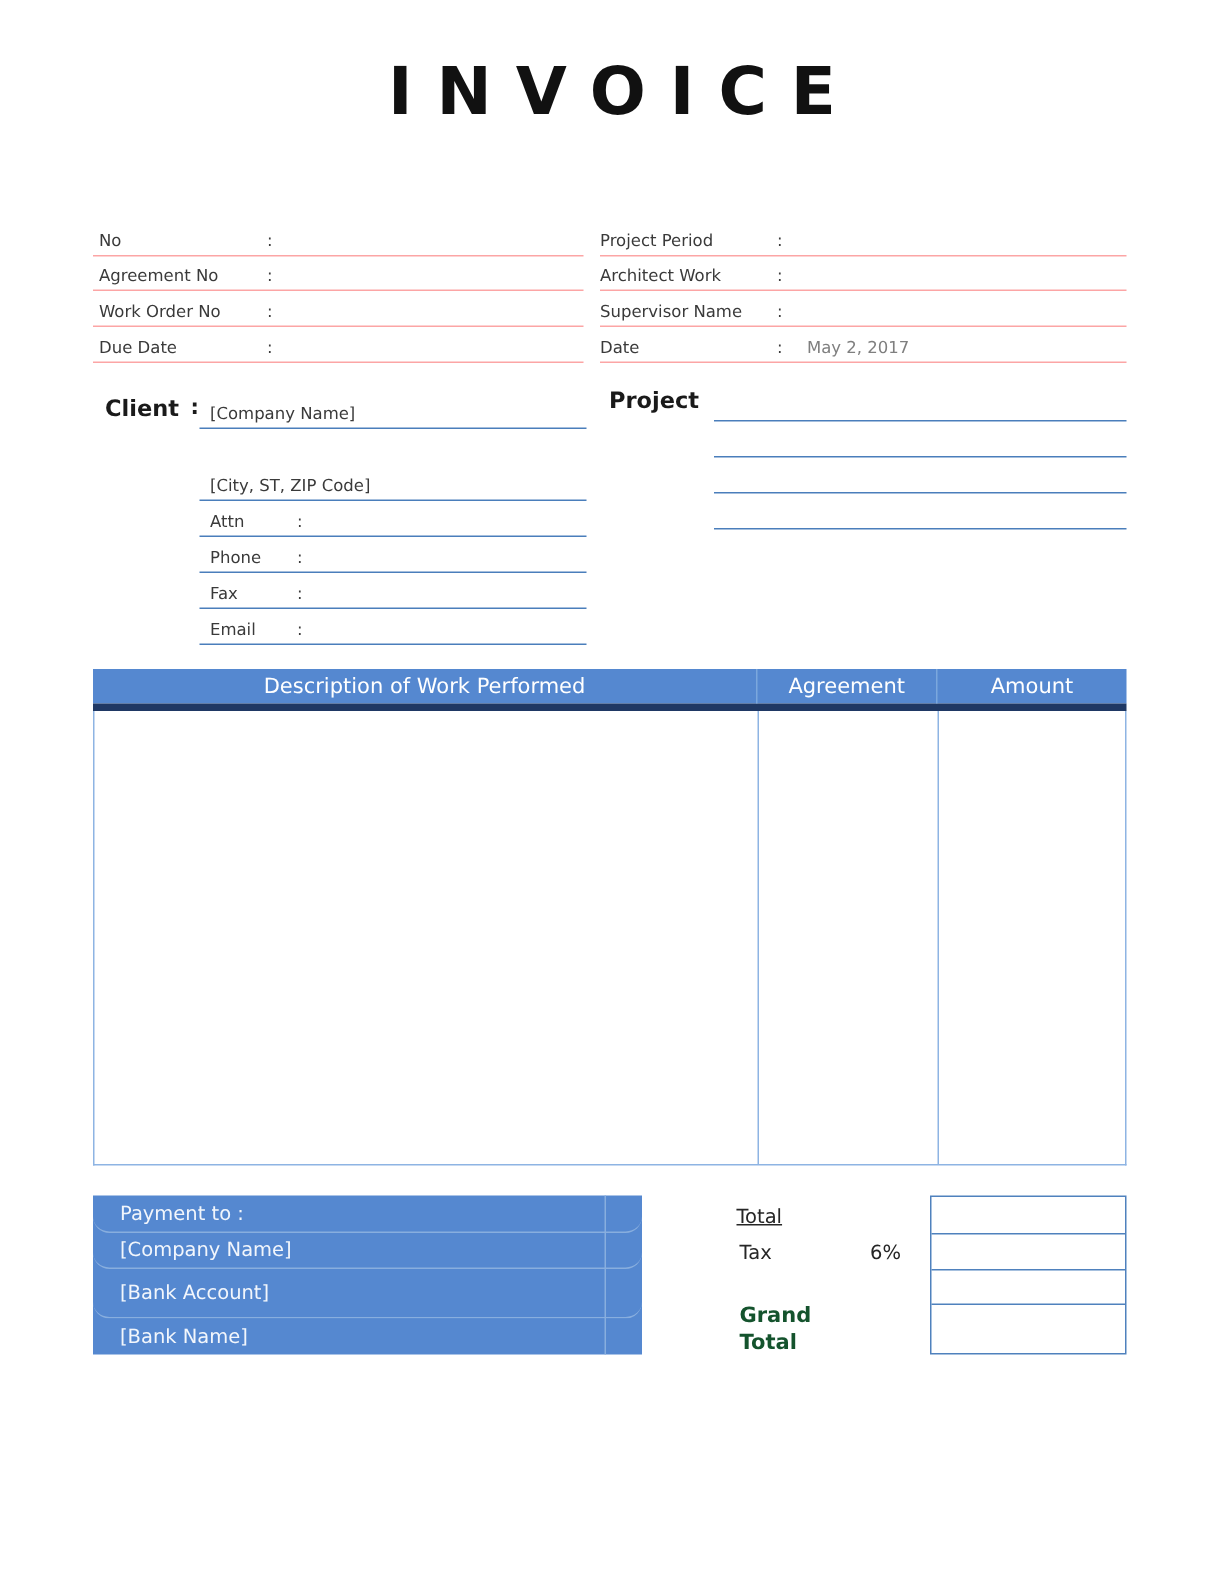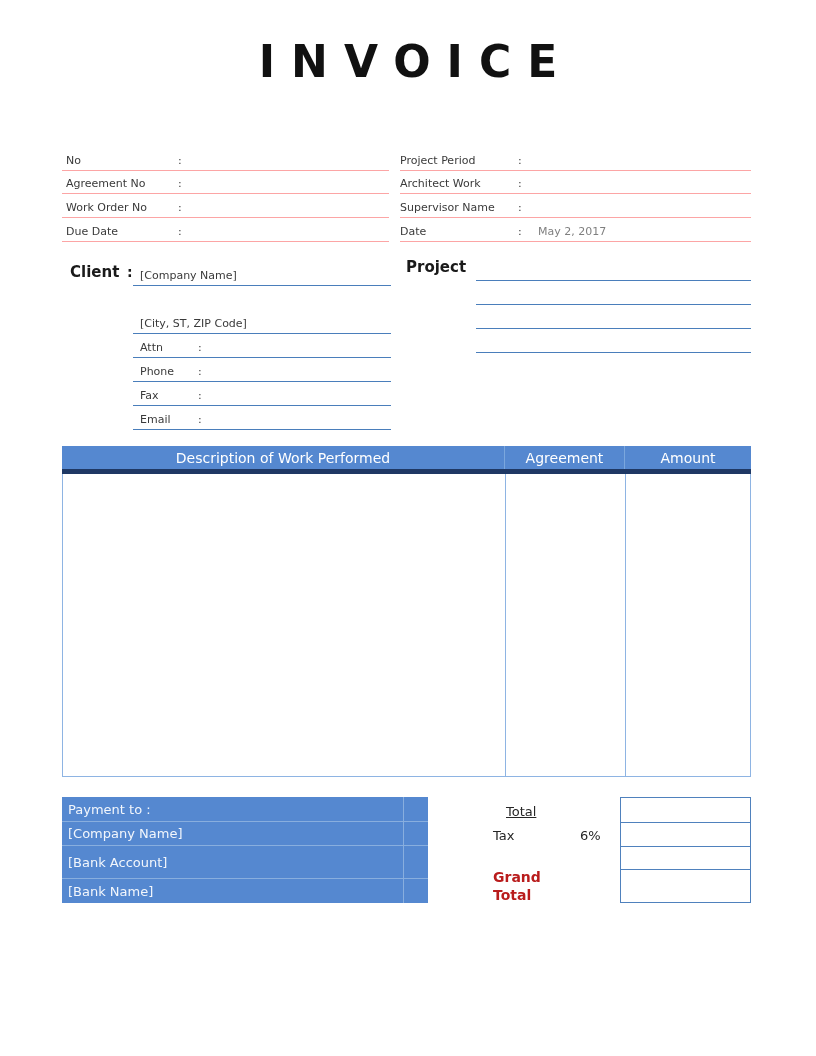--- a/index.html
+++ b/index.html
@@ -56,27 +56,27 @@
     position:relative; height:303px; background:#ffffff;
     border-left:1px solid #8eb4e3; border-right:1px solid #8eb4e3; border-bottom:1px solid #8eb4e3;
   }
   .wt-vline { position:absolute; top:0; bottom:0; width:1px; background:#8eb4e3; }
 
   
   .payment {
     position:absolute; left:62px; top:797px; width:366px; height:106px;
     background:#5588d0; color:#f2f6fc; font-size:13px;
   }
-  .payment .p-row { position:relative; border-bottom:1px solid #88aede; display:flex; align-items:center; padding-left:6px; }
+  .payment .p-row { position:relative; border-bottom:1px solid #88aede; display:flex; align-items:center; padding-left:18px;border-radius:11px; }
   .payment .p-row:last-child { border-bottom:none; }
   .payment .p-vline { position:absolute; top:0; bottom:0; left:341px; width:1px; background:#88aede; }
 
   
   .tot-label { position:absolute; font-size:13px; color:#262626; }
-  .tot-grand { position:absolute; font-size:14px; font-weight:bold; color:#b91c1c; width:62px; line-height:1.28; }
+  .tot-grand { position:absolute; font-size:14px; font-weight:bold; color:#14532d; width:62px; line-height:1.28; }
   .tot-boxes {
     position:absolute; left:620px; top:797px; width:131px; height:106px;
     border:1px solid #4f81bd; background:#ffffff;
   }
   .tot-boxes .t-box { border-bottom:1px solid #4f81bd; }
   .tot-boxes .t-box:last-child { border-bottom:none; }
 
   
   .footer {
     position:absolute; top:922px; left:68px; width:680px;
@@ -187,21 +187,21 @@
       <span>[Company Name]</span>
     </div>
     <div class="p-row" style="height:33px;">
       <span>[Bank Account]</span>
     </div>
     <div class="p-row" style="height:24px;">
       <span>[Bank Name]</span>
     </div>
   </div>
 
-  <span class="tot-label" style="left:506px; top:804px;text-decoration:underline;">Total</span>
+  <span class="tot-label" style="left:491px; top:804px;text-decoration:underline;">Total</span>
   <span class="tot-label" style="left:493px; top:828px;">Tax</span>
   <span class="tot-label" style="left:580px; top:828px;">6%</span>
   <span class="tot-grand" style="left:493px; top:869px;">Grand Total</span>
 
   <div class="tot-boxes">
     <div class="t-box" style="height:25px;"></div>
     <div class="t-box" style="height:24px;"></div>
     <div class="t-box" style="height:23px;"></div>
     <div class="t-box" style="height:32px;"></div>
   </div>

